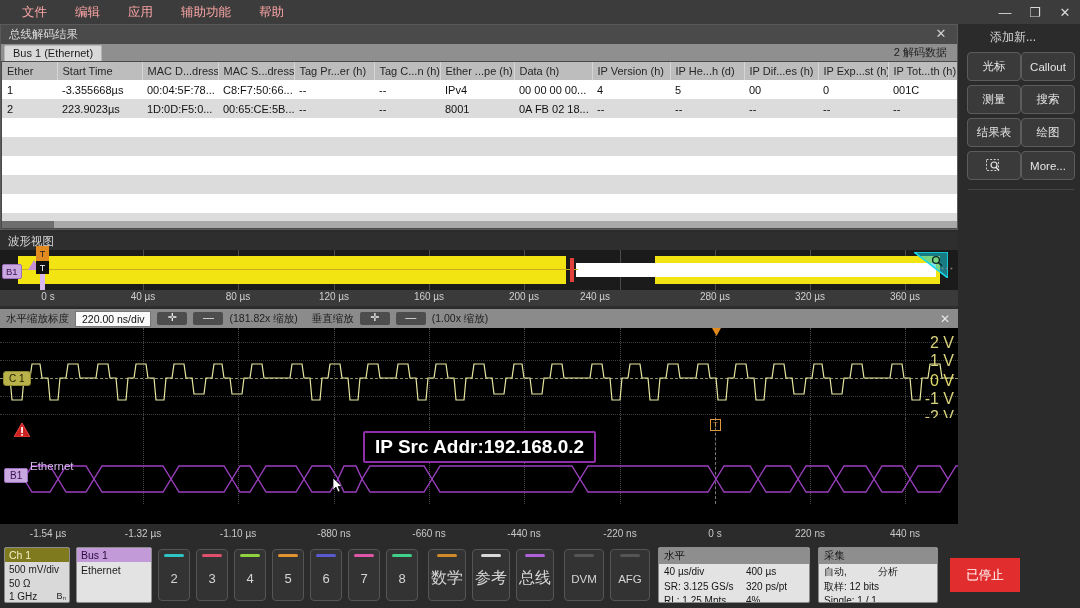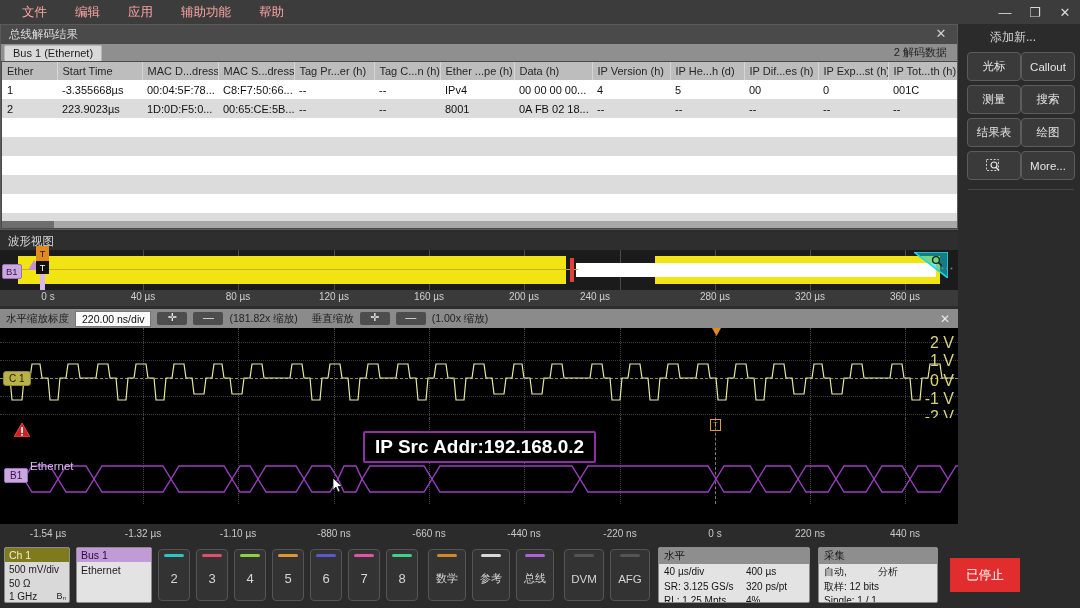--- a/index.html
+++ b/index.html
@@ -272,21 +272,21 @@
     background: #333333; border: 1px solid #555; border-radius: 4px;
     display: flex; flex-direction: column; align-items: center;
     padding-top: 4px;
   }
   .numbtn .bar { width: 20px; height: 3px; border-radius: 2px; }
   .numbtn .lbl {
     flex: 1; display: flex; align-items: center; justify-content: center;
     color: #d5d5d5; font-size: 13px;
   }
   .numbtn.wide { width: 38px; }
-  .numbtn.wide .lbl { font-size: 11px; }
+  .numbtn.wide .lbl { font-size: 16px; }
   .numbtn.plain { width: 40px; }
   .numbtn.plain .lbl { font-size: 11.5px; }
   .infobox {
     height: 56px; margin-left: 8px; background: #e3e3e3;
     border: 1px solid #8b8b8b; border-radius: 2px;
     display: flex; flex-direction: column; overflow: hidden;
   }
   .infobox .hdr {
     background: #8e8e8e; color: #141414; font-size: 10.5px; padding: 1px 5px;
   }

